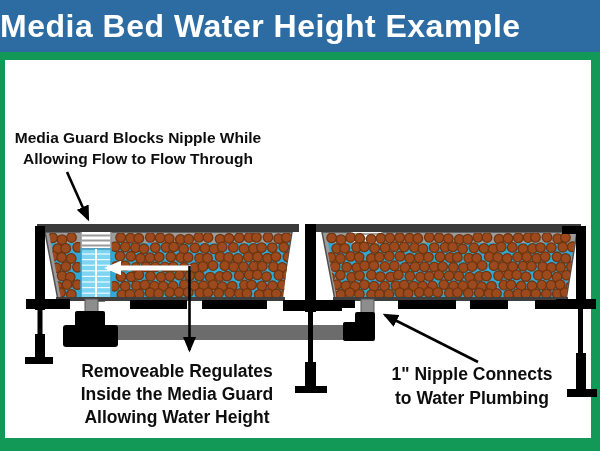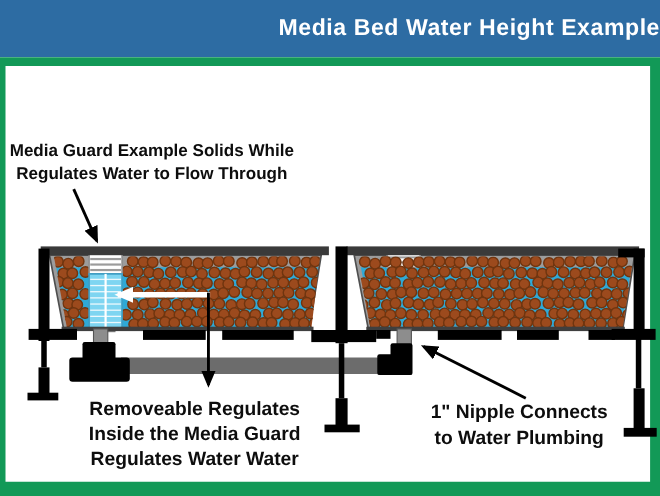--- a/index.html
+++ b/index.html
@@ -4,22 +4,22 @@
 <style>
   html,body{margin:0;padding:0;background:#fff;}
   #stage{
     position:relative;width:600px;height:451px;overflow:hidden;
     font-family:"Liberation Sans", sans-serif;
     background:#fff;
   }
   #header{
     position:absolute;top:0;left:0;width:600px;height:52px;
     background:var(--c-header,#2d6ca3);
-    color:#fff;font-weight:bold;font-size:21px;line-height:52px;
-    text-align:right;letter-spacing:.5px;white-space:nowrap;
+    color:#fff;font-weight:bold;font-size:32px;line-height:52px;
+    text-align:left;letter-spacing:.5px;white-space:nowrap;
   }
   #frame{
     position:absolute;top:52px;left:0;right:0;bottom:0;
     background:#fff;
     border-style:solid;border-color:var(--c-green,#129957);
     border-width:8px 9px 13px 5px;
     box-sizing:border-box;
   }
   #diagram-svg{position:absolute;top:0;left:0;}
   .label{
@@ -472,28 +472,28 @@
 
     <g>
       <line x1="191" y1="268" x2="107" y2="268" stroke="#ffffff" stroke-width="5" marker-end="url(#ahw)"></line>
       <line x1="189.5" y1="266" x2="189.5" y2="350" stroke="#000" stroke-width="2.6" marker-end="url(#ahb)"></line>
       <line x1="67" y1="172" x2="88" y2="219" stroke="#000" stroke-width="2.6" marker-end="url(#ahb)"></line>
       <line x1="478" y1="362" x2="385" y2="315" stroke="#000" stroke-width="2.6" marker-end="url(#ahb)"></line>
     </g>
   </svg>
 
   <div class="label" id="label-media-guard">
-    <span>Media Guard Example Solids While</span>
-    <span>Regulates Water to Flow Through</span>
+    <span>Media Guard Blocks Nipple While</span>
+    <span>Allowing Flow to Flow Through</span>
   </div>
 
   <div class="label" id="label-standpipe">
     <span>Removeable Regulates</span>
     <span>Inside the Media Guard</span>
-    <span>Regulates Water Water</span>
+    <span>Allowing Water Height</span>
   </div>
 
   <div class="label" id="label-nipple">
     <span>1" Nipple Connects</span>
     <span>to Water Plumbing</span>
   </div>
 
 </div>
 
 </body></html>

